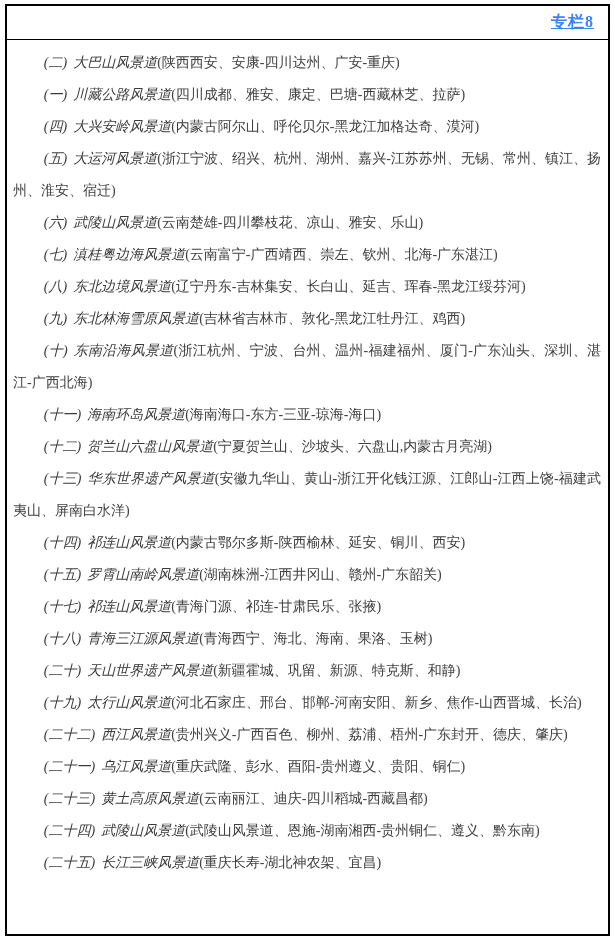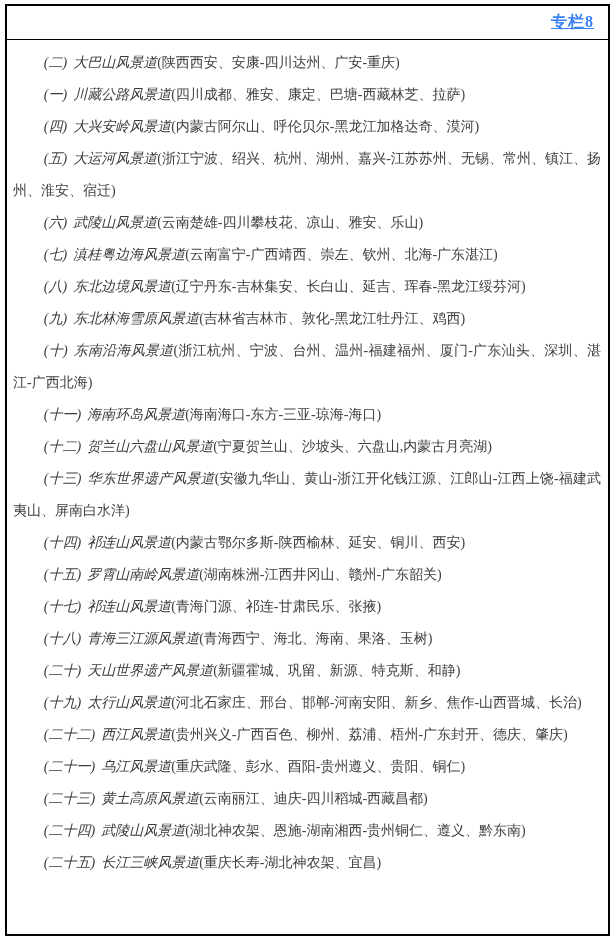--- a/index.html
+++ b/index.html
@@ -148,20 +148,20 @@
 
   <p class="item">
     <span class="num">(二十一)</span><span class="name">乌江风景道</span><span class="route">(重庆武隆、彭水、酉阳-贵州遵义、贵阳、铜仁)</span>
   </p>
 
   <p class="item">
     <span class="num">(二十三)</span><span class="name">黄土高原风景道</span><span class="route">(云南丽江、迪庆-四川稻城-西藏昌都)</span>
   </p>
 
   <p class="item">
-    <span class="num">(二十四)</span><span class="name">武陵山风景道</span><span class="route">(湖北神农架、恩施-湖南湘西-贵州铜仁、遵义、黔东南)</span>
+    <span class="num">(二十四)</span><span class="name">武陵山风景道</span><span class="route">(武陵山风景道、恩施-湖南湘西-贵州铜仁、遵义、黔东南)</span>
   </p>
 
   <p class="item">
     <span class="num">(二十五)</span><span class="name">长江三峡风景道</span><span class="route">(重庆长寿-湖北神农架、宜昌)</span>
   </p>
 </div>
 </div>
 
 </body></html>

